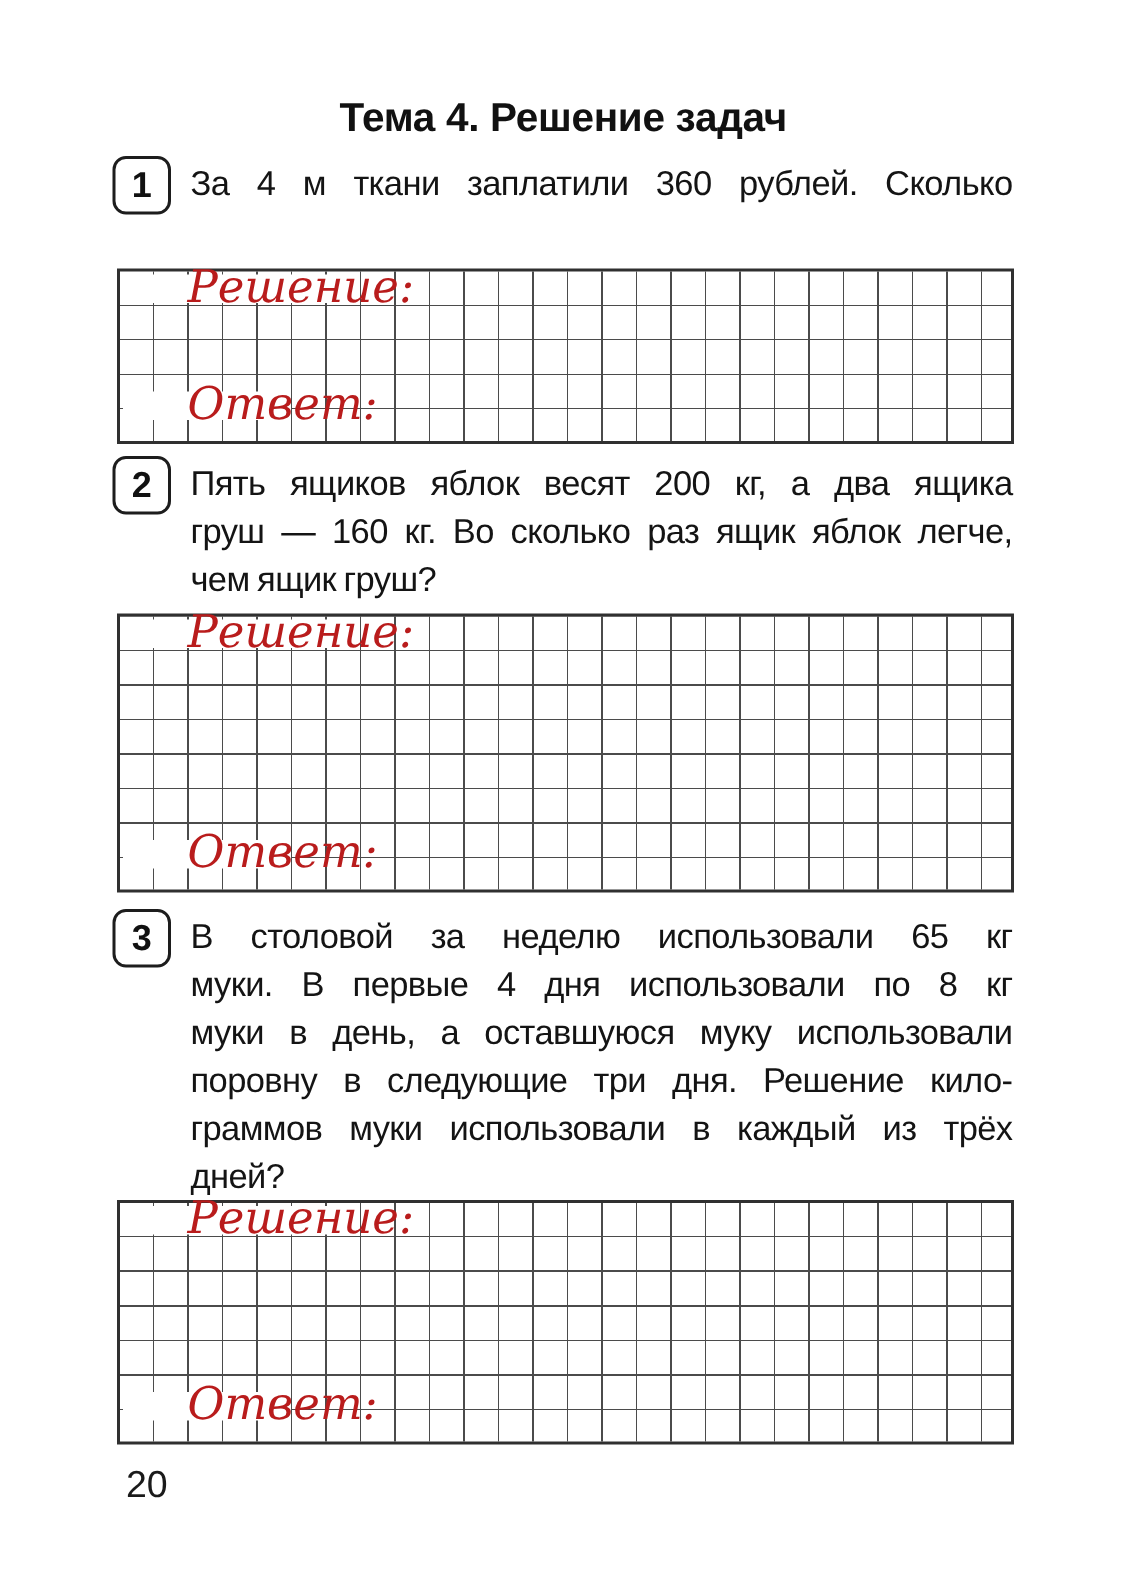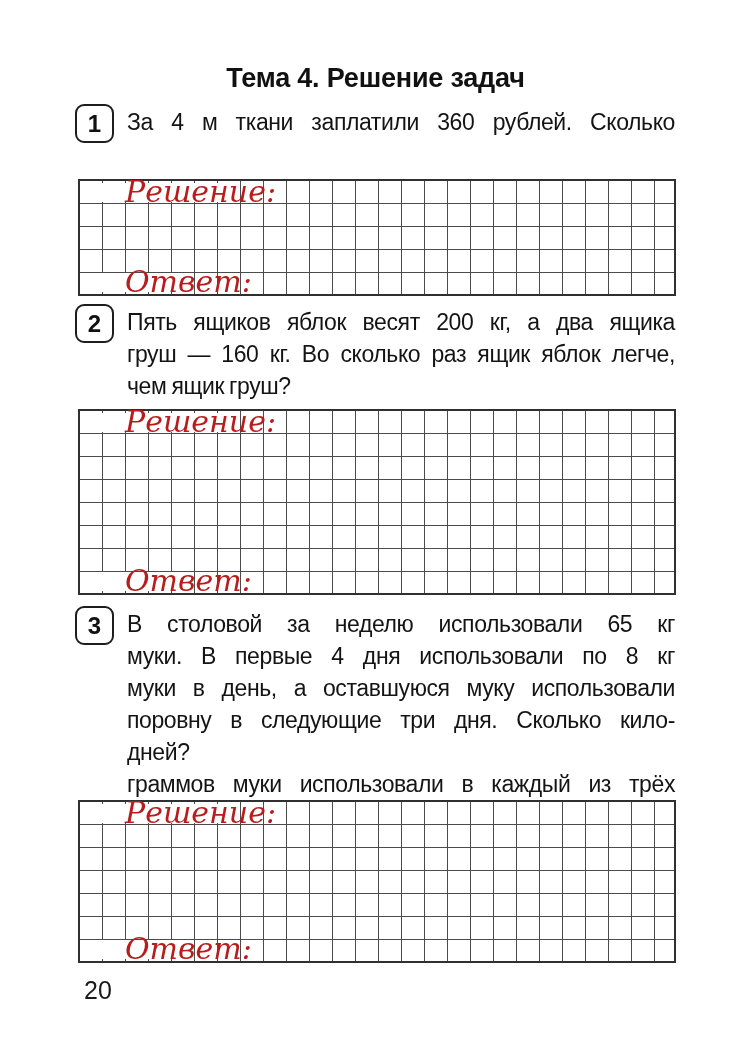--- a/index.html
+++ b/index.html
@@ -32,21 +32,21 @@
       repeating-linear-gradient(to right,  transparent 0 22px, #4b4b4b 22px 23px),
       repeating-linear-gradient(to bottom, transparent 0 22px, #4b4b4b 22px 23px);
   }
   .glabel{position:absolute;background:#ffffff;overflow:visible;}
   .glabel span{
     display:block;font-family:"DejaVu Serif",serif;font-style:italic;
     font-size:30px;line-height:24px;color:#b91c1c;padding-left:7px;
     margin-top:-3px;white-space:nowrap;margin-left:36px;
   }
   .sol{top:2px;left:2px;width:138px;height:19px;}
-  .ans{bottom:2px;left:2px;width:112px;height:19px;}
+  .ans{bottom:14px;left:2px;width:112px;height:19px;}
   .ans span{margin-top:-3px;}
   .pagenum{position:absolute;left:84px;top:976px;font-size:25px;color:#1a1a1a;}
 </style>
 </head>
 <body>
 
 <div class="page">
 
   <h1 class="title">Тема 4. Решение задач</h1>
 
@@ -89,23 +89,23 @@
   </div>
 
   <section class="prob" style="top:606px">
     <div class="numbox">
       <span>3</span>
     </div>
     <div class="ptext">
       <div class="pline just">В столовой за неделю использовали 65 кг</div>
       <div class="pline just">муки. В первые 4 дня использовали по 8 кг</div>
       <div class="pline just">муки в день, а оставшуюся муку использовали</div>
-      <div class="pline just">поровну в следующие три дня. Сколько кило-</div>
+      <div class="pline just">поровну в следующие три дня. Решение кило-</div>
+      <div class="pline just">граммов муки использовали в каждый из трёх</div>
       <div class="pline">дней?</div>
-      <div class="pline just">граммов муки использовали в каждый из трёх</div>
     </div>
   </section>
 
   <div class="grid" style="top:800px;height:163px">
     <div class="glabel sol">
       <span>Решение:</span>
     </div>
     <div class="glabel ans">
       <span>Ответ:</span>
     </div>

